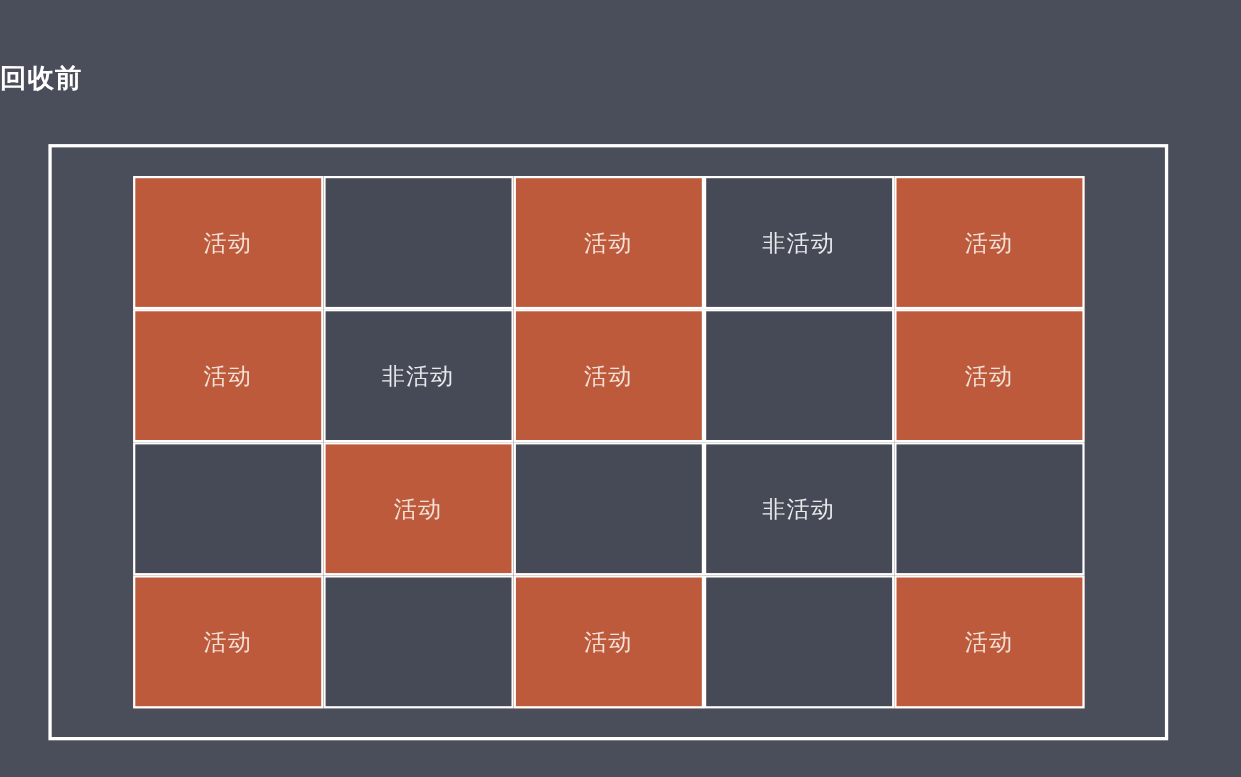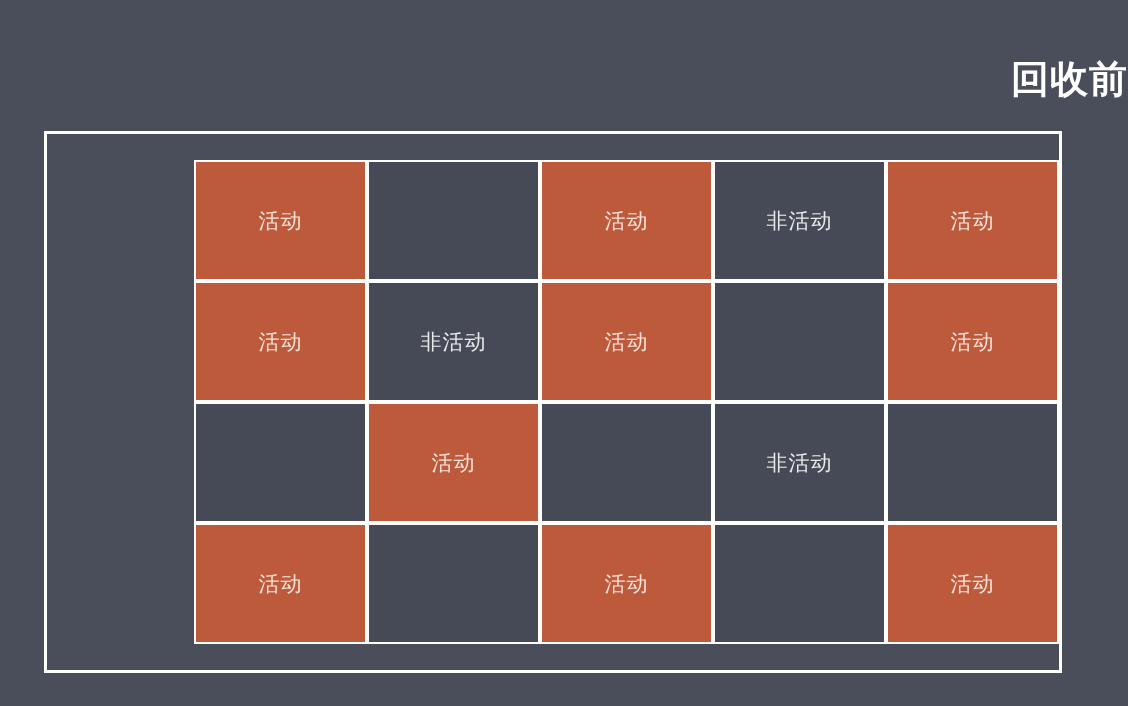--- a/index.html
+++ b/index.html
@@ -18,38 +18,38 @@
     background: var(--background);
     font-family: "Liberation Sans", "DejaVu Sans", sans-serif;
     position: relative;
     overflow: hidden;
   }
   .title {
     position: absolute;
     top: 60px;
     left: 0;
     width: 100%;
-    text-align: right;
+    text-align: left;
     color: var(--title-text);
-    font-size: 38px;
+    font-size: 24px;
     font-weight: bold;
     letter-spacing: 1px;
     line-height: 1;
   }
   .outer-box {
     position: absolute;
     left: 44px;
     top: 131px;
     width: 1018px;
     height: 542px;
     border: 3px solid var(--border);
     box-sizing: border-box;
     display: flex;
     align-items: center;
-    justify-content: flex-end;
+    justify-content: center;
   }
   .grid {
     display: grid;
     grid-template-columns: repeat(5, 173px);
     grid-template-rows: repeat(4, 121px);
   }
   .cell {
     border: 2px solid var(--border);
     box-sizing: border-box;
     display: flex;

